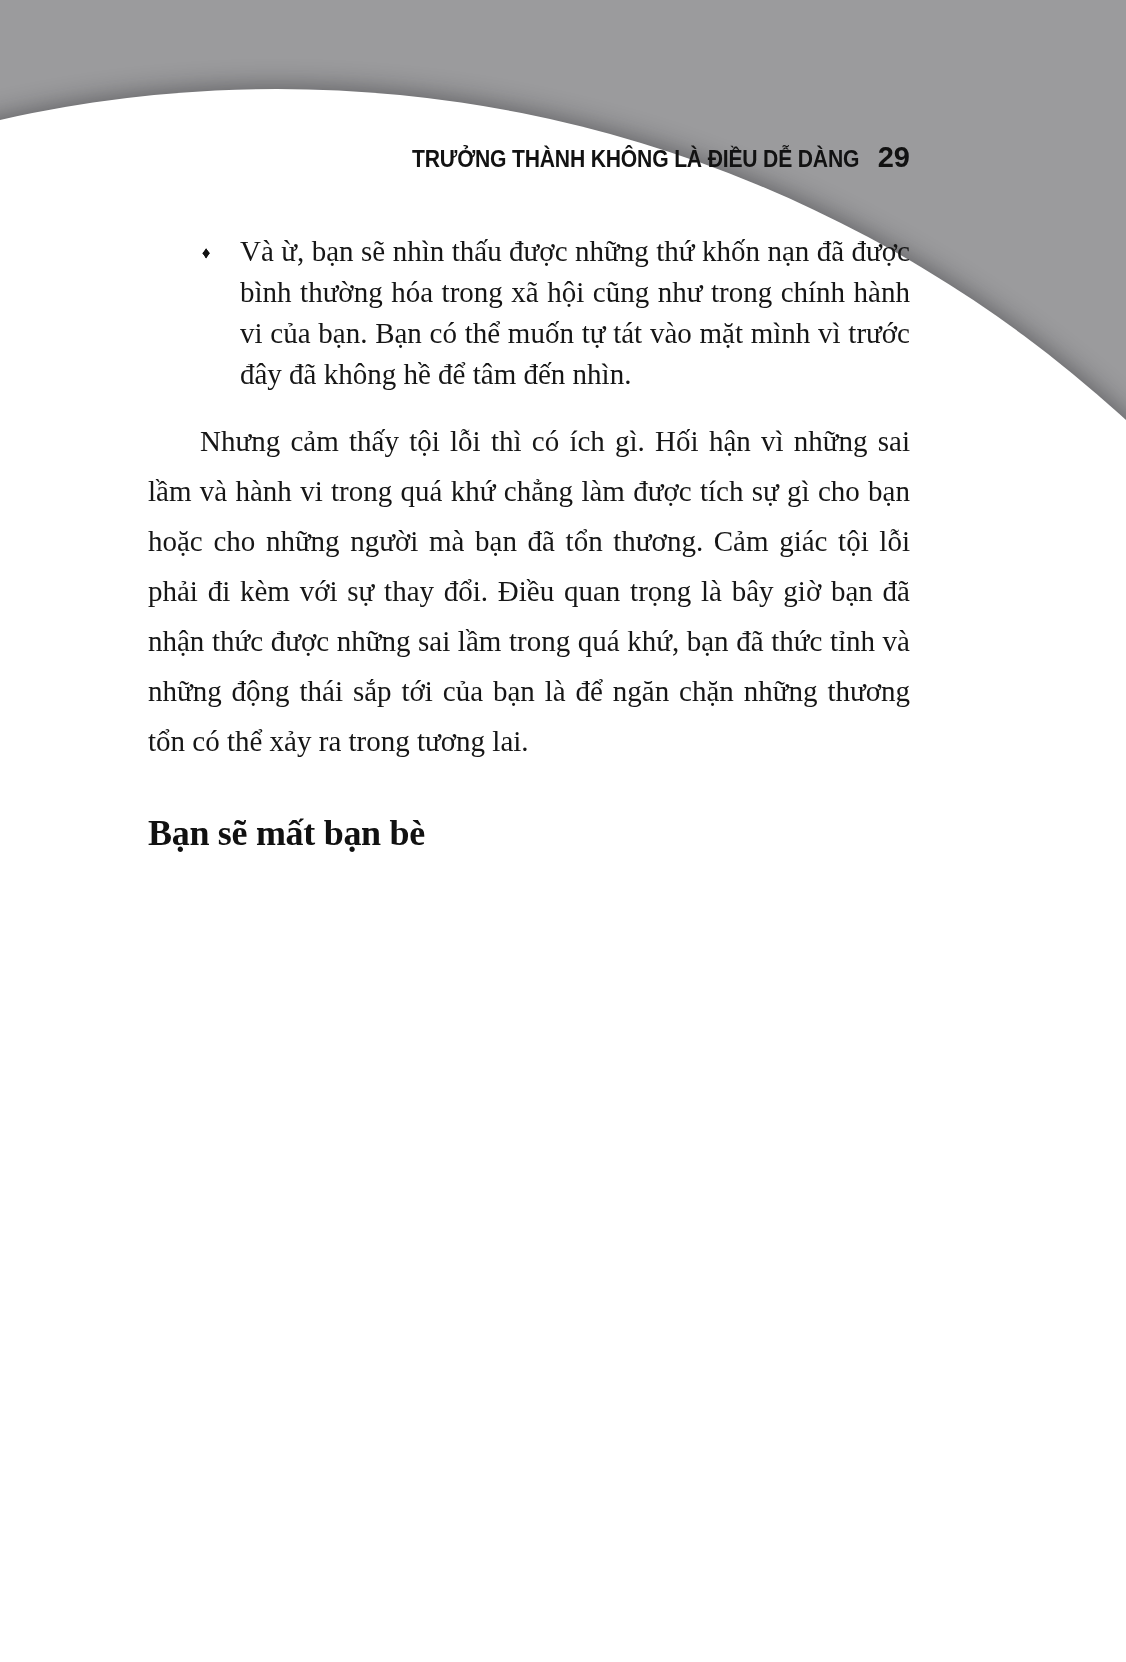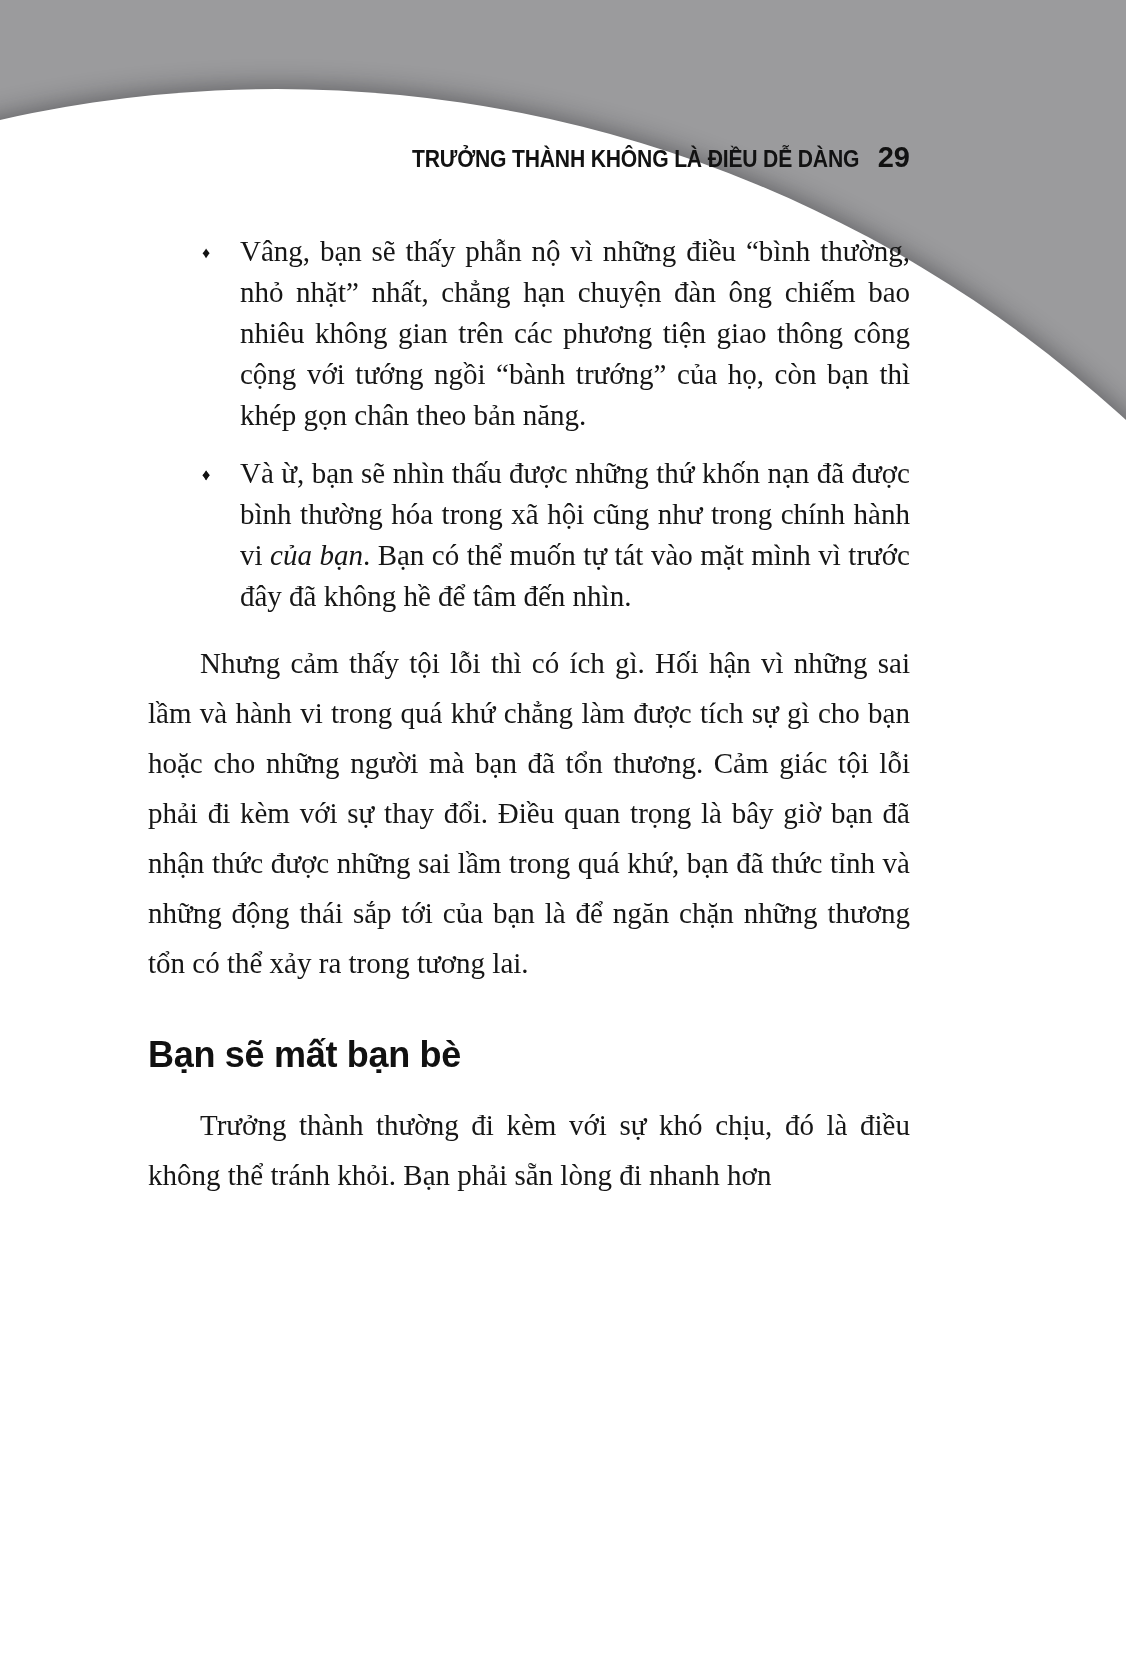--- a/index.html
+++ b/index.html
@@ -72,59 +72,57 @@
   }
   .para {
     margin:21px 0 0 0;
     font-size:29px;
     line-height:50px;
     text-align:justify;
     text-indent:52px;
   }
   .section-heading {
     margin:46px 0 0 0;
-    font-family:Liberation Sans, sans-serif;
+    font-family:Liberation Serif, serif;
     font-weight:700;
     font-size:36px;
     letter-spacing:-0.3px;
     color:#111111;
   }
   .closing {
     margin-top:24px;
   }
-  .em { font-style:italic; }
+  .em { }
 </style>
 </head>
 <body>
 
 <div class="page">
   <div class="deco-gray"></div>
   <div class="deco-circle"></div>
 
   <div class="content">
 
     <div class="running-header">
       <span class="rh-title">TRƯỞNG THÀNH KHÔNG LÀ ĐIỀU DỄ DÀNG</span>
       <span class="rh-number">29</span>
     </div>
 
     <ul class="bullet-list">
       <li>
         <span class="bullet-icon">♦</span>
-        <span>Vâng, bạn sẽ thấy phẫn nộ vì những điều “bình thường, nhỏ nhặt” nhất, chẳng hạn chuyện đàn ông chiếm bao nhiêu không gian trên các phương tiện giao thông công cộng với tướng ngồi “bành trướng” của họ, còn bạn thì khép gọn chân theo bản năng.</span>
       </li>
       <li>
         <span class="bullet-icon">♦</span>
       </li>
       <li>
         <span class="bullet-icon">♦</span>
         <span>Và ừ, bạn sẽ nhìn thấu được những thứ khốn nạn đã được bình thường hóa trong xã hội cũng như trong chính hành vi </span><span class="em">của bạn</span><span>. Bạn có thể muốn tự tát vào mặt mình vì trước đây đã không hề để tâm đến nhìn.</span>
       </li>
     </ul>
 
     <p class="para">Nhưng cảm thấy tội lỗi thì có ích gì. Hối hận vì những sai lầm và hành vi trong quá khứ chẳng làm được tích sự gì cho bạn hoặc cho những người mà bạn đã tổn thương. Cảm giác tội lỗi phải đi kèm với sự thay đổi. Điều quan trọng là bây giờ bạn đã nhận thức được những sai lầm trong quá khứ, bạn đã thức tỉnh và những động thái sắp tới của bạn là để ngăn chặn những thương tổn có thể xảy ra trong tương lai.</p>
 
     <h2 class="section-heading">Bạn sẽ mất bạn bè</h2>
 
-    <p class="para closing">Trưởng thành thường đi kèm với sự khó chịu, đó là điều không thể tránh khỏi. Bạn phải sẵn lòng đi nhanh hơn</p>
 
   </div>
 </div>
 
 </body></html>

